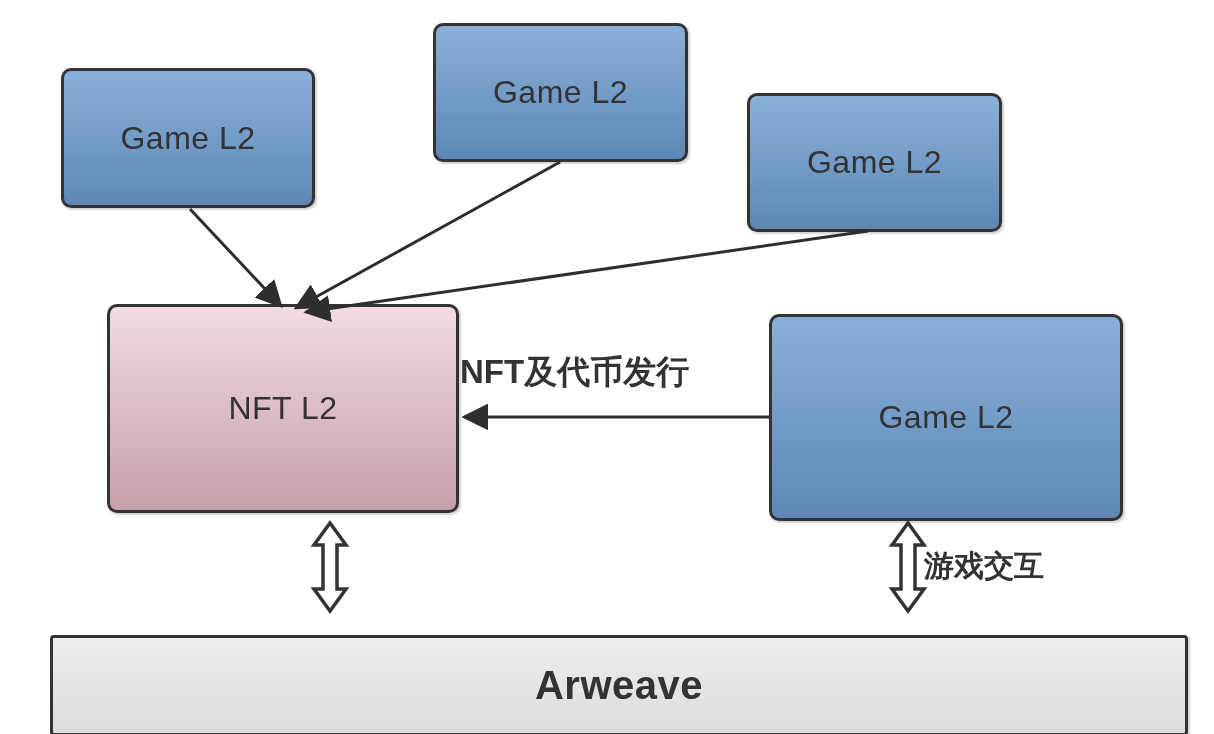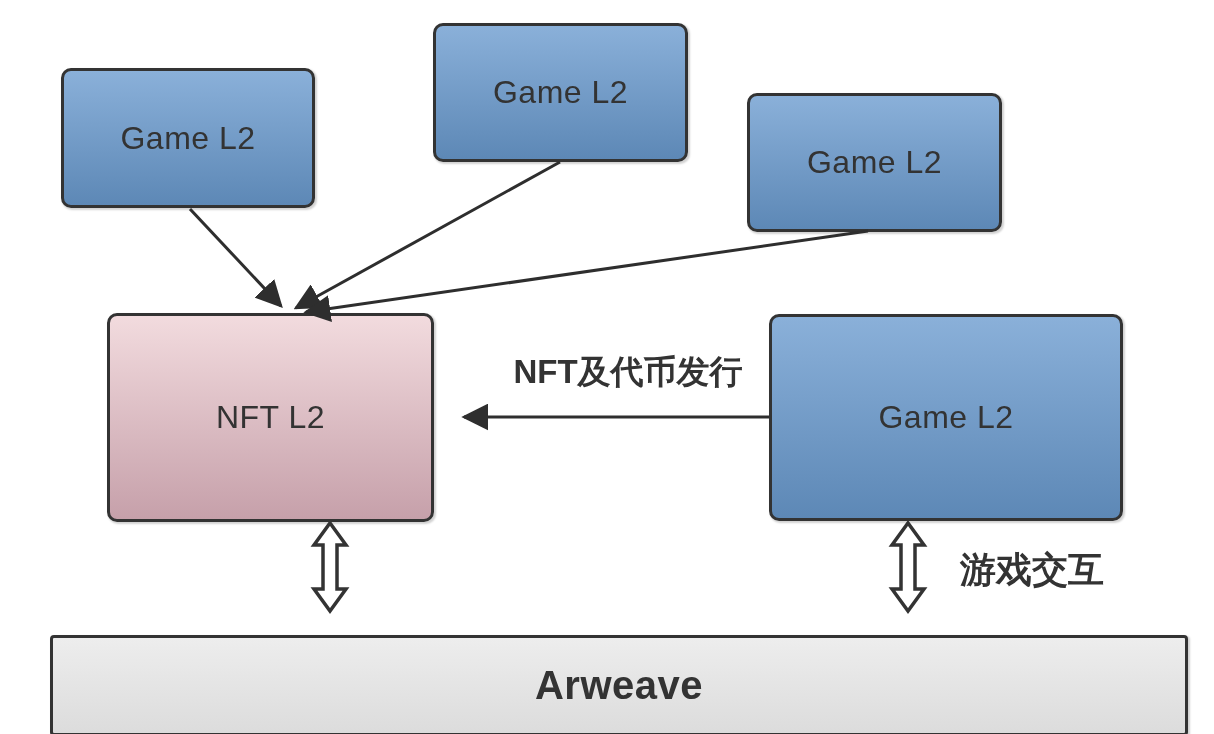--- a/index.html
+++ b/index.html
@@ -31,39 +31,37 @@
     background: linear-gradient(to bottom, #f2dbde 0%, #c6a0aa 100%);
   }
   .node.gray {
     background: linear-gradient(to bottom, #ededed 0%, #dcdcdc 100%);
     border-radius: 4px;
     margin-top: 23px;
   }
   #game-top-left  { left: 61px;  top: 68px;  width: 254px; height: 140px; }
   #game-top-mid   { left: 433px; top: 23px;  width: 255px; height: 139px; }
   #game-top-right { left: 747px; top: 93px;  width: 255px; height: 139px; }
-  #nft-l2         { left: 107px; top: 313px; width: 327px; height: 209px; }
+  #nft-l2         { left: 107px; top: 304px; width: 352px; height: 209px; }
   #game-right     { left: 769px; top: 314px; width: 354px; height: 207px; }
   #arweave        { left: 50px;  top: 612px; width: 1138px; height: 101px; font-weight: 700; font-size: 40px; }
 
   .edge-label {
     position: absolute;
     color: #333333;
     font-weight: 700;
-    text-align: center;
     white-space: nowrap;
-    margin-left: 8px;
   }
   #label-nft-issue {
     left: 460px; top: 350px; width: 320px;
     font-size: 33px;
   }
   #label-game-interaction {
     left: 924px; top: 546px; width: 200px;
-    font-size: 36px;
+    font-size: 30px;
   }
   #arrow-layer {
     position: absolute;
     left: 0; top: 0;
     width: 1214px; height: 734px;
     pointer-events: none;
   }
 </style>
 </head>
 <body>

